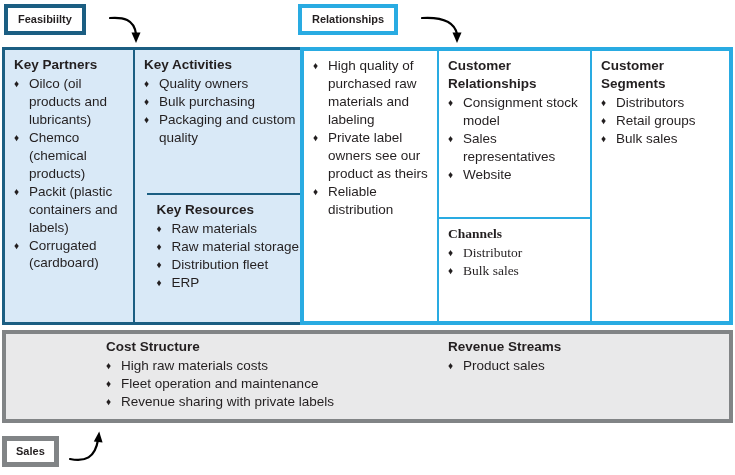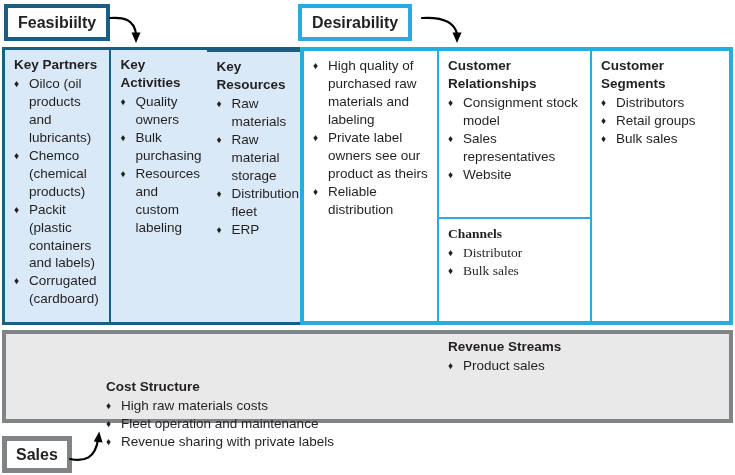--- a/index.html
+++ b/index.html
@@ -5,78 +5,78 @@
   html,body { margin:0; padding:0; background:#fff; }
   .stage {
     position:relative; width:735px; height:475px; overflow:hidden;
     background:#fff; color:var(--text,#231F20);
     font-family:"Liberation Sans", sans-serif; font-size:13.5px; line-height:1.33;
   }
   * { box-sizing:border-box; }
 
   
   .tag {
-    position:absolute; background:#fff; font-weight:bold; font-size:16px;
+    position:absolute; background:#fff; font-weight:bold; font-size:11px;
     padding:4px 10px; white-space:nowrap;
   }
   .tag-feasibility { left:4px; top:4px; border:4px solid var(--dark-blue); }
   .tag-desirability { left:298px; top:4px; border:4px solid var(--bright-blue); }
   .tag-value { left:2px; top:436px; border:5px solid var(--gray-border); padding:3px 9px; }
 
   .arrow-svg { position:absolute; }
 
   
   .panel-feas {
     position:absolute; left:2px; top:47px; width:306px; height:278px;
     border:3px solid var(--dark-blue); background:var(--light-blue-fill);
     display:flex;
   }
   .col-kp { width:128px; }
-  .col-ka-wrap { flex:1; border-left:2px solid var(--dark-blue); display:flex; flex-direction:row; }
+  .col-ka-wrap { flex:1; border-left:2px solid var(--dark-blue); display:flex; flex-direction:column;align-items:flex-end; }
   .sec-ka { height:143px; }
   .sec-kr { flex:1; border-top:2px solid var(--dark-blue); }
 
   
   .panel-des {
     position:absolute; left:300px; top:47px; width:433px; height:278px;
     border:4px solid var(--bright-blue); background:#fff; display:flex;
   }
   .col-vp { width:133px; }
   .col-mid { width:155px; border-left:2px solid var(--bright-blue); border-right:2px solid var(--bright-blue); display:flex; flex-direction:column; }
   .sec-cr { height:166px; }
   .sec-ch { flex:1; border-top:2px solid var(--bright-blue);font-family:Liberation Serif, serif; }
   .col-cs { flex:1; }
 
   
   .panel-money {
     position:absolute; left:2px; top:330px; width:731px; height:93px;
     border:4px solid var(--gray-border); background:var(--gray-fill);
   }
-  .cost-block { position:absolute; left:100px; top:4px; width:330px;margin-top:40px; }
+  .cost-block { position:absolute; left:100px; top:4px; width:330px; }
   .rev-block  { position:absolute; left:442px; top:4px; width:280px; }
 
   
   .cell { padding:6px 6px 0 9px; }
   .cell-title { font-weight:bold; margin:0 0 1px 0; }
   .li { display:flex; }
   .bullet { width:15px; flex:0 0 15px; font-size:10px; padding-top:2px; }
   .li-text { flex:1; }
 </style>
 </head>
 <body>
 
 <div class="stage">
 
   <div class="tag tag-feasibility">Feasibiilty</div>
   <svg class="arrow-svg" style="left:109px; top:12px;" width="38" height="33" viewBox="0 0 38 33">
     <path d="M1,6 C14,5 25,7 27,22" fill="none" stroke="#000" stroke-width="2.2" stroke-linecap="round"></path>
     <polygon points="22.5,20.5 31.5,20.5 27,31" fill="#000"></polygon>
   </svg>
 
-  <div class="tag tag-desirability">Desirability</div>
+  <div class="tag tag-desirability">Relationships</div>
   <svg class="arrow-svg" style="left:421px; top:12px;" width="48" height="33" viewBox="0 0 48 33">
     <path d="M1,6 C18,5 33,8 36,22" fill="none" stroke="#000" stroke-width="2.2" stroke-linecap="round"></path>
     <polygon points="31.5,20.5 40.5,20.5 36,31" fill="#000"></polygon>
   </svg>
 
   <div class="panel-feas">
     <div class="col-kp cell">
       <div class="cell-title">Key Partners</div>
       <div>
           <div class="li">
@@ -104,21 +104,21 @@
             <div class="li">
               <span class="bullet">♦</span>
               <span class="li-text">Quality owners</span>
             </div>
             <div class="li">
               <span class="bullet">♦</span>
               <span class="li-text">Bulk purchasing</span>
             </div>
             <div class="li">
               <span class="bullet">♦</span>
-              <span class="li-text">Resources and custom labeling</span>
+              <span class="li-text">Packaging and custom quality</span>
             </div>
           </div>
       </div>
       <div class="sec-kr cell">
         <div class="cell-title">Key Resources</div>
         <div>
             <div class="li">
               <span class="bullet">♦</span>
               <span class="li-text">Raw materials</span>
             </div>

